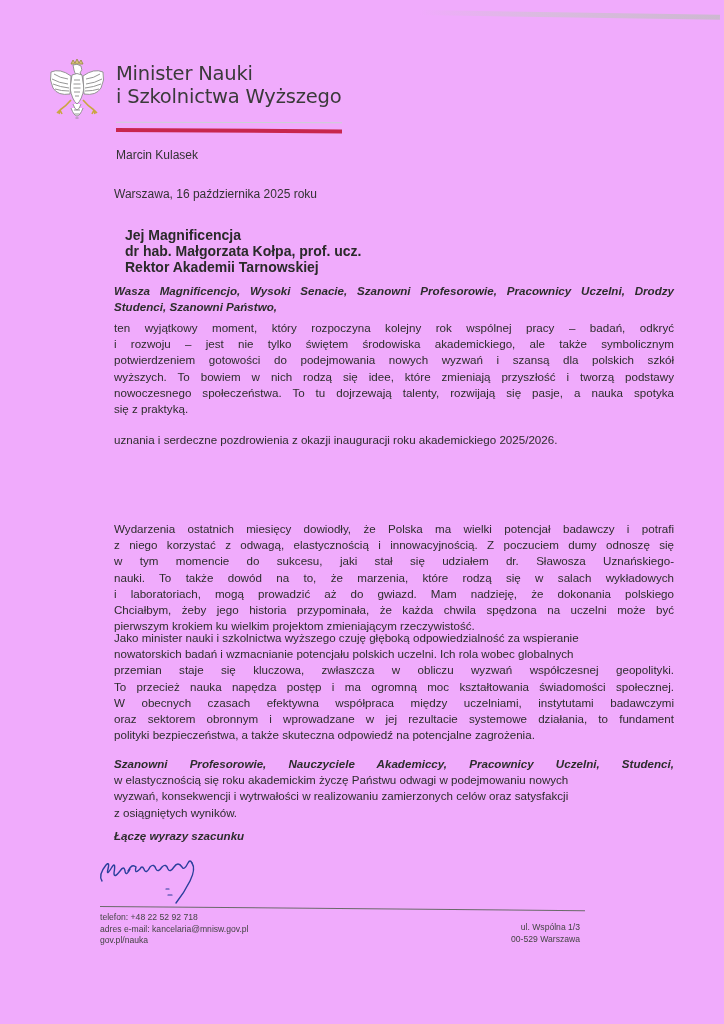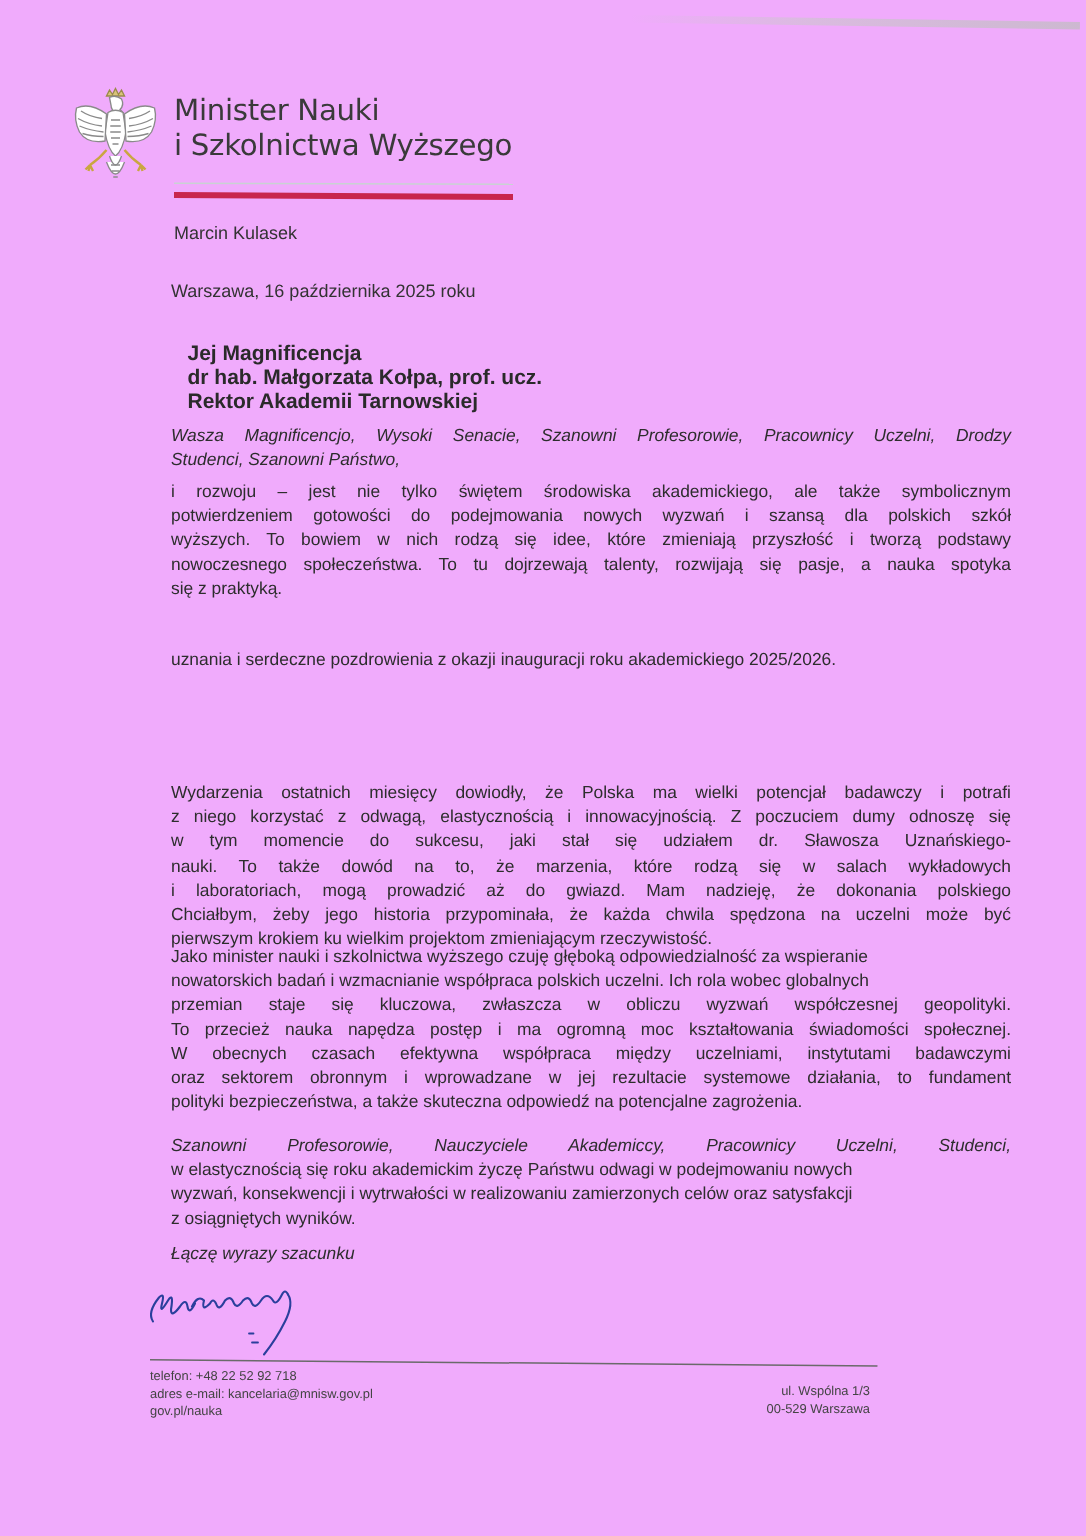--- a/index.html
+++ b/index.html
@@ -105,21 +105,21 @@
       position: absolute;
       left: 114px;
       top: 227px;
       font-size: 14px;
       font-weight: bold;
       line-height: 16px;
       color: #2a2a2a;
       margin-left: 11px;
     }
     .addressee .ln { display: block; white-space: nowrap; }
-    .italic { font-style: italic; }
+    .italic { font-style: italic; font-weight: bold; }
     .signature {
       position: absolute;
       left: 92px;
       top: 845px;
       width: 130px;
       height: 60px;
     }
     .footer-rule {
       position: absolute;
       left: 100px;
@@ -199,20 +199,21 @@
     <span class="ln">dr hab. Małgorzata Kołpa, prof. ucz.</span>
     <span class="ln">Rektor Akademii Tarnowskiej</span>
   </div>
 
   <div class="text-block italic" style="top:283px;">
     <span class="ln just">Wasza Magnificencjo, Wysoki Senacie, Szanowni Profesorowie, Pracownicy Uczelni, Drodzy</span>
     <span class="ln">Studenci, Szanowni Państwo,</span>
   </div>
 
   <div class="text-block" style="top:320px;">
+    <span class="ln just">ten wyjątkowy moment, który rozpoczyna kolejny rok wspólnej pracy – badań, odkryć</span>
     <span class="ln just">i rozwoju – jest nie tylko świętem środowiska akademickiego, ale także symbolicznym</span>
     <span class="ln just">potwierdzeniem gotowości do podejmowania nowych wyzwań i szansą dla polskich szkół</span>
     <span class="ln just">wyższych. To bowiem w nich rodzą się idee, które zmieniają przyszłość i tworzą podstawy</span>
     <span class="ln just">nowoczesnego społeczeństwa. To tu dojrzewają talenty, rozwijają się pasje, a nauka spotyka</span>
     <span class="ln">się z praktyką.</span>
   </div>
 
   <div class="text-block" style="top:432px;">
     <span class="ln">uznania i serdeczne pozdrowienia z okazji inauguracji roku akademickiego 2025/2026.</span>
   </div>
@@ -222,21 +223,21 @@
     <span class="ln just">z niego korzystać z odwagą, elastycznością i innowacyjnością. Z poczuciem dumy odnoszę się</span>
     <span class="ln just">w tym momencie do sukcesu, jaki stał się udziałem dr. Sławosza Uznańskiego-</span>
     <span class="ln just">nauki. To także dowód na to, że marzenia, które rodzą się w salach wykładowych</span>
     <span class="ln just">i laboratoriach, mogą prowadzić aż do gwiazd. Mam nadzieję, że dokonania polskiego</span>
     <span class="ln just">Chciałbym, żeby jego historia przypominała, że każda chwila spędzona na uczelni może być</span>
     <span class="ln">pierwszym krokiem ku wielkim projektom zmieniającym rzeczywistość.</span>
   </div>
 
   <div class="text-block" style="top:630px;">
     <span class="ln">Jako minister nauki i szkolnictwa wyższego czuję głęboką odpowiedzialność za wspieranie</span>
-    <span class="ln">nowatorskich badań i wzmacnianie współpraca polskich uczelni. Ich rola wobec globalnych</span>
+    <span class="ln">nowatorskich badań i wzmacnianie potencjału polskich uczelni. Ich rola wobec globalnych</span>
     <span class="ln just">przemian staje się kluczowa, zwłaszcza w obliczu wyzwań współczesnej geopolityki.</span>
     <span class="ln just">To przecież nauka napędza postęp i ma ogromną moc kształtowania świadomości społecznej.</span>
     <span class="ln just">W obecnych czasach efektywna współpraca między uczelniami, instytutami badawczymi</span>
     <span class="ln just">oraz sektorem obronnym i wprowadzane w jej rezultacie systemowe działania, to fundament</span>
     <span class="ln">polityki bezpieczeństwa, a także skuteczna odpowiedź na potencjalne zagrożenia.</span>
   </div>
 
   <div class="text-block" style="top:756px;">
     <span class="ln just italic">Szanowni Profesorowie, Nauczyciele Akademiccy, Pracownicy Uczelni, Studenci,</span>
     <span class="ln">w elastycznością się roku akademickim życzę Państwu odwagi w podejmowaniu nowych</span>

